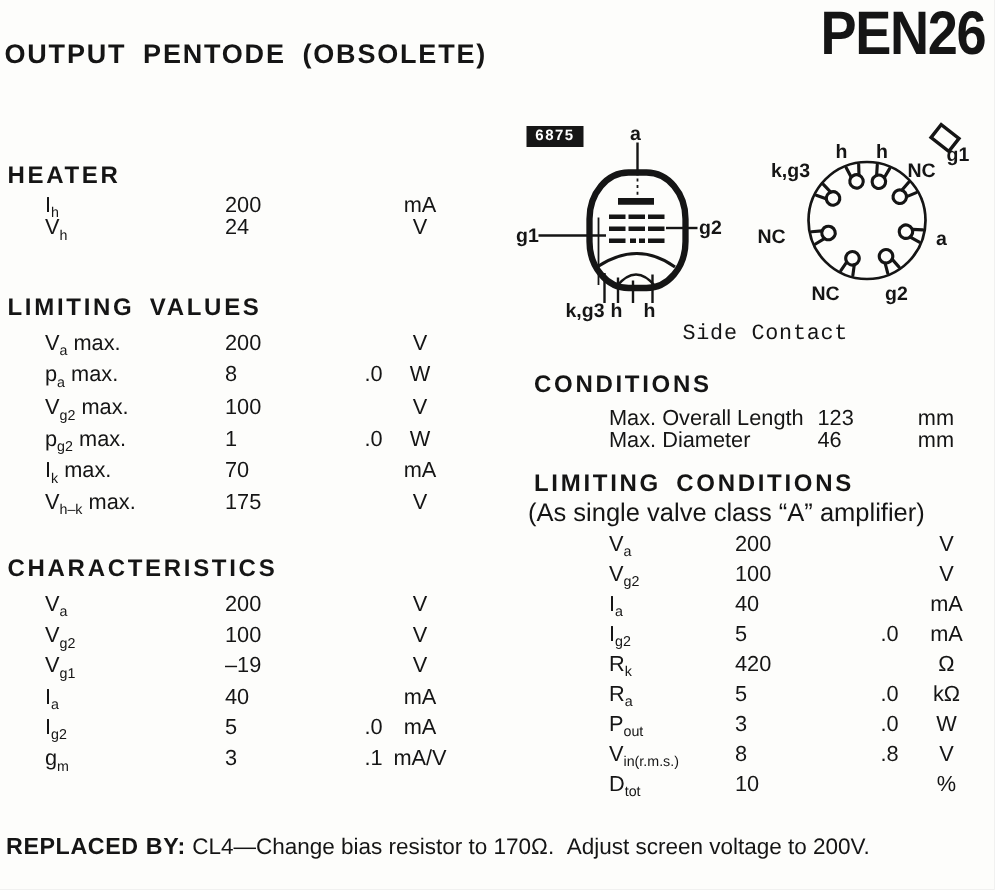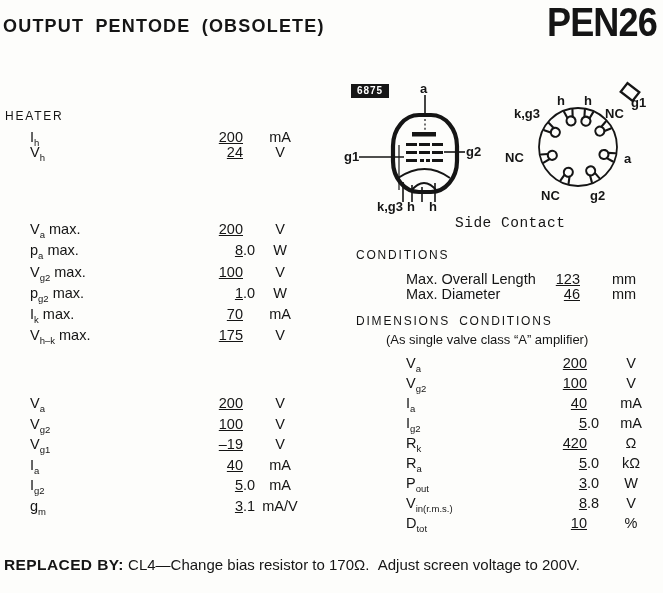--- a/index.html
+++ b/index.html
@@ -1,36 +1,36 @@
 <!DOCTYPE html>
 <html><head>
 <meta charset="utf-8">
 <style>
   html,body{margin:0;padding:0;background:#e8e8e8;}
   .page{position:relative;width:663px;height:593px;background:#fdfdfb;color:#151515;
         font-family:"Liberation Sans",sans-serif;overflow:hidden;}
-  .hd{position:absolute;font-weight:normal;font-size:12px;letter-spacing:1.8px;word-spacing:4px;white-space:nowrap;}
-  .title{position:absolute;left:3px;top:16px;font-weight:bold;font-size:18px;letter-spacing:1.2px;word-spacing:5px;white-space:nowrap;}
+  .hd{position:absolute;font-weight:bold;font-size:16px;letter-spacing:1.8px;word-spacing:4px;white-space:nowrap;}
+  .title{position:absolute;left:3px;top:26px;font-weight:bold;font-size:18px;letter-spacing:1.2px;word-spacing:5px;white-space:nowrap;}
   .partno{position:absolute;right:6px;top:2px;font-weight:bold;font-size:41px;line-height:1;
           letter-spacing:-1px;transform:scaleX(.88);transform-origin:100% 0;white-space:nowrap;}
   .sec{position:absolute;left:0;width:335px;}
   .sec.rcol{left:350px;width:313px;}
   .specrow{position:absolute;left:0;width:100%;height:17px;line-height:16px;font-size:14.5px;}
   .specrow .lb{position:absolute;left:30px;white-space:nowrap;}
   .sb{font-size:9.5px;letter-spacing:0;}
-  .specrow .vi{position:absolute;left:150px;width:93px;text-align:right;text-decoration:underline;}
+  .specrow .vi{position:absolute;left:150px;width:93px;}
   .specrow .vd{position:absolute;left:243px;width:26px;text-align:left;}
   .specrow .un{position:absolute;left:250px;width:60px;text-align:center;}
   .rcol .specrow .lb{left:56px;}
   .rcol .specrow .vi{left:140px;width:97px;}
   .rcol .specrow .vd{left:237px;}
   .rcol .specrow .un{left:256px;width:50px;}
   .rcol .dimrow .vi{left:195px;width:35px;}
   .rcol .dimrow .un{left:250px;width:48px;}
-  .subtitle{position:absolute;left:352px;top:332px;font-size:13px;white-space:nowrap;margin-left:34px;}
+  .subtitle{position:absolute;left:352px;top:332px;font-size:17px;white-space:nowrap;}
   .footer{position:absolute;left:4px;top:556px;font-size:15px;white-space:pre-wrap;width:659px;}
   .footer .fl{font-weight:bold;font-size:15.5px;letter-spacing:.4px;}
   .dlabel{position:absolute;font-size:13px;font-weight:bold;white-space:nowrap;line-height:1;}
   .caption{position:absolute;left:455px;top:215px;font-size:14.5px;letter-spacing:.5px;white-space:nowrap;font-family:Liberation Mono, monospace;}
   .refbox{position:absolute;left:351px;top:84px;width:38px;height:14px;background:#161616;color:#fff;
           font-size:10px;font-weight:bold;letter-spacing:1px;text-align:center;line-height:14px;}
   svg{position:absolute;overflow:visible;}
   svg .ln{stroke:#151515;fill:none;}
 </style>
 </head>
@@ -50,20 +50,21 @@
       <span class="un">mA</span>
     </div>
     <div class="specrow" style="top:15px">
       <span class="lb"><span>V</span><sub class="sb">h</sub><span></span></span>
       <span class="vi">24</span>
         <span class="vd"></span>
       <span class="un">V</span>
     </div>
   </div>
 
+  <div class="hd" style="left:5px;top:197px">LIMITING VALUES</div>
   <div class="sec" style="top:221px">
     <div class="specrow" style="top:0px">
       <span class="lb"><span>V</span><sub class="sb">a</sub><span> max.</span></span>
       <span class="vi">200</span>
         <span class="vd"></span>
       <span class="un">V</span>
     </div>
     <div class="specrow" style="top:21px">
       <span class="lb"><span>p</span><sub class="sb">a</sub><span> max.</span></span>
       <span class="vi">8</span>
@@ -89,20 +90,21 @@
       <span class="un">mA</span>
     </div>
     <div class="specrow" style="top:106px">
       <span class="lb"><span>V</span><sub class="sb">h–k</sub><span> max.</span></span>
       <span class="vi">175</span>
         <span class="vd"></span>
       <span class="un">V</span>
     </div>
   </div>
 
+  <div class="hd" style="left:5px;top:371px">CHARACTERISTICS</div>
   <div class="sec" style="top:395px">
     <div class="specrow" style="top:0px">
       <span class="lb"><span>V</span><sub class="sb">a</sub></span>
       <span class="vi">200</span>
         <span class="vd"></span>
       <span class="un">V</span>
     </div>
     <div class="specrow" style="top:21px">
       <span class="lb"><span>V</span><sub class="sb">g2</sub></span>
       <span class="vi">100</span>
@@ -237,21 +239,21 @@
       <span class="vi">123</span>
       <span class="un">mm</span>
     </div>
     <div class="specrow dimrow" style="top:15px">
       <span class="lb"><span>Max. Diameter</span></span>
       <span class="vi">46</span>
       <span class="un">mm</span>
     </div>
   </div>
 
-  <div class="hd" style="left:356px;top:314px">DIMENSIONS CONDITIONS</div>
+  <div class="hd" style="left:356px;top:314px">LIMITING CONDITIONS</div>
   <div class="subtitle">(As single valve class “A” amplifier)</div>
   <div class="sec rcol" style="top:355px">
     <div class="specrow" style="top:0px">
       <span class="lb"><span>V</span><sub class="sb">a</sub></span>
       <span class="vi">200</span>
         <span class="vd"></span>
       <span class="un">V</span>
     </div>
     <div class="specrow" style="top:20px">
       <span class="lb"><span>V</span><sub class="sb">g2</sub></span>

